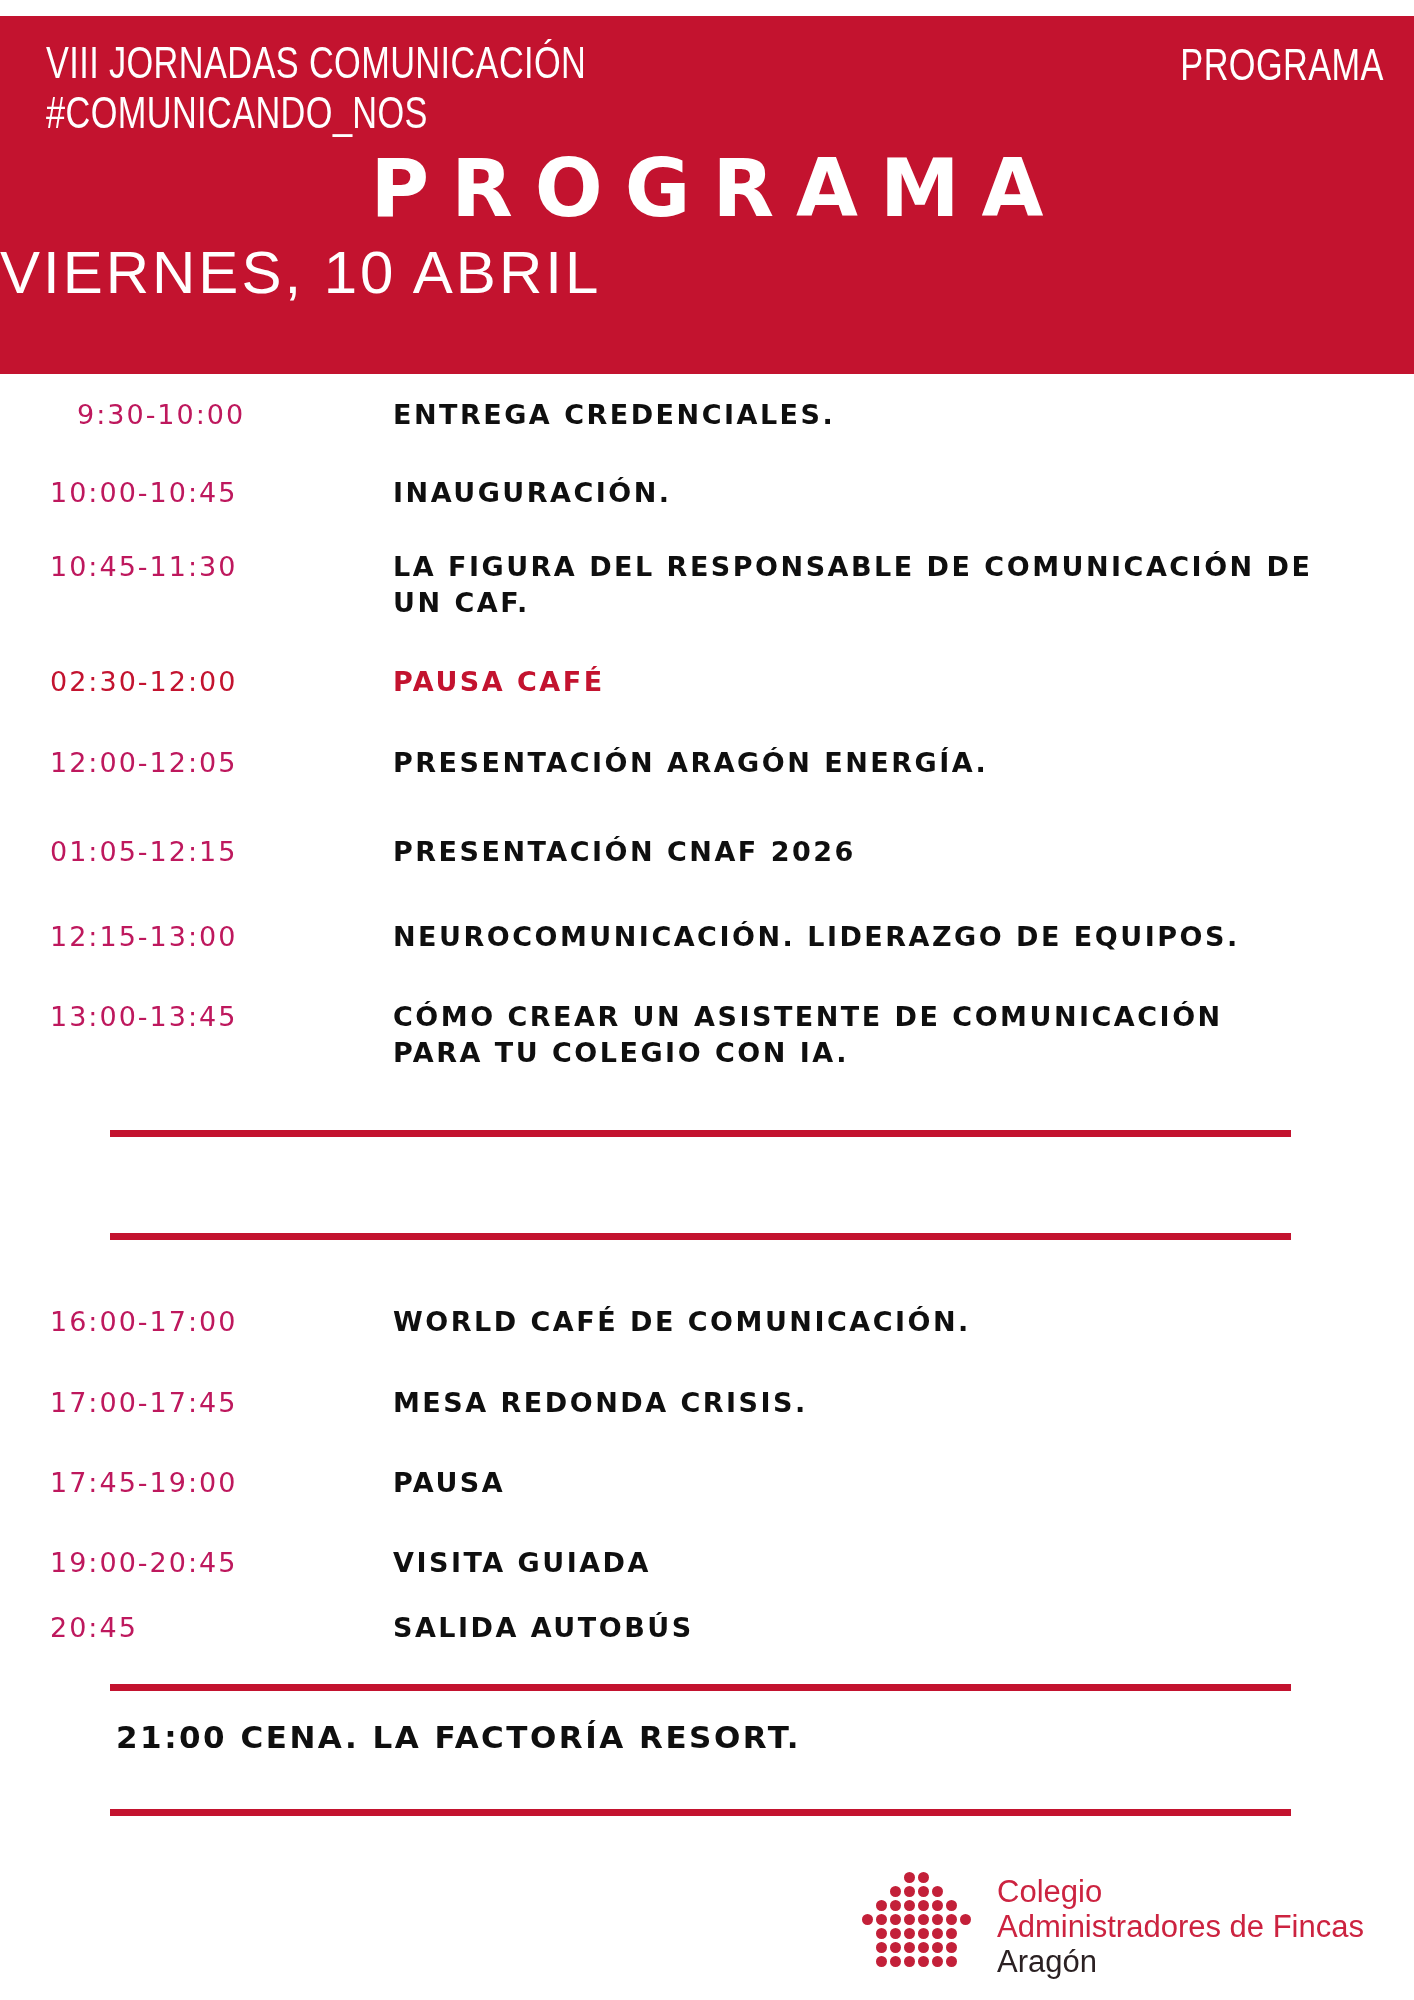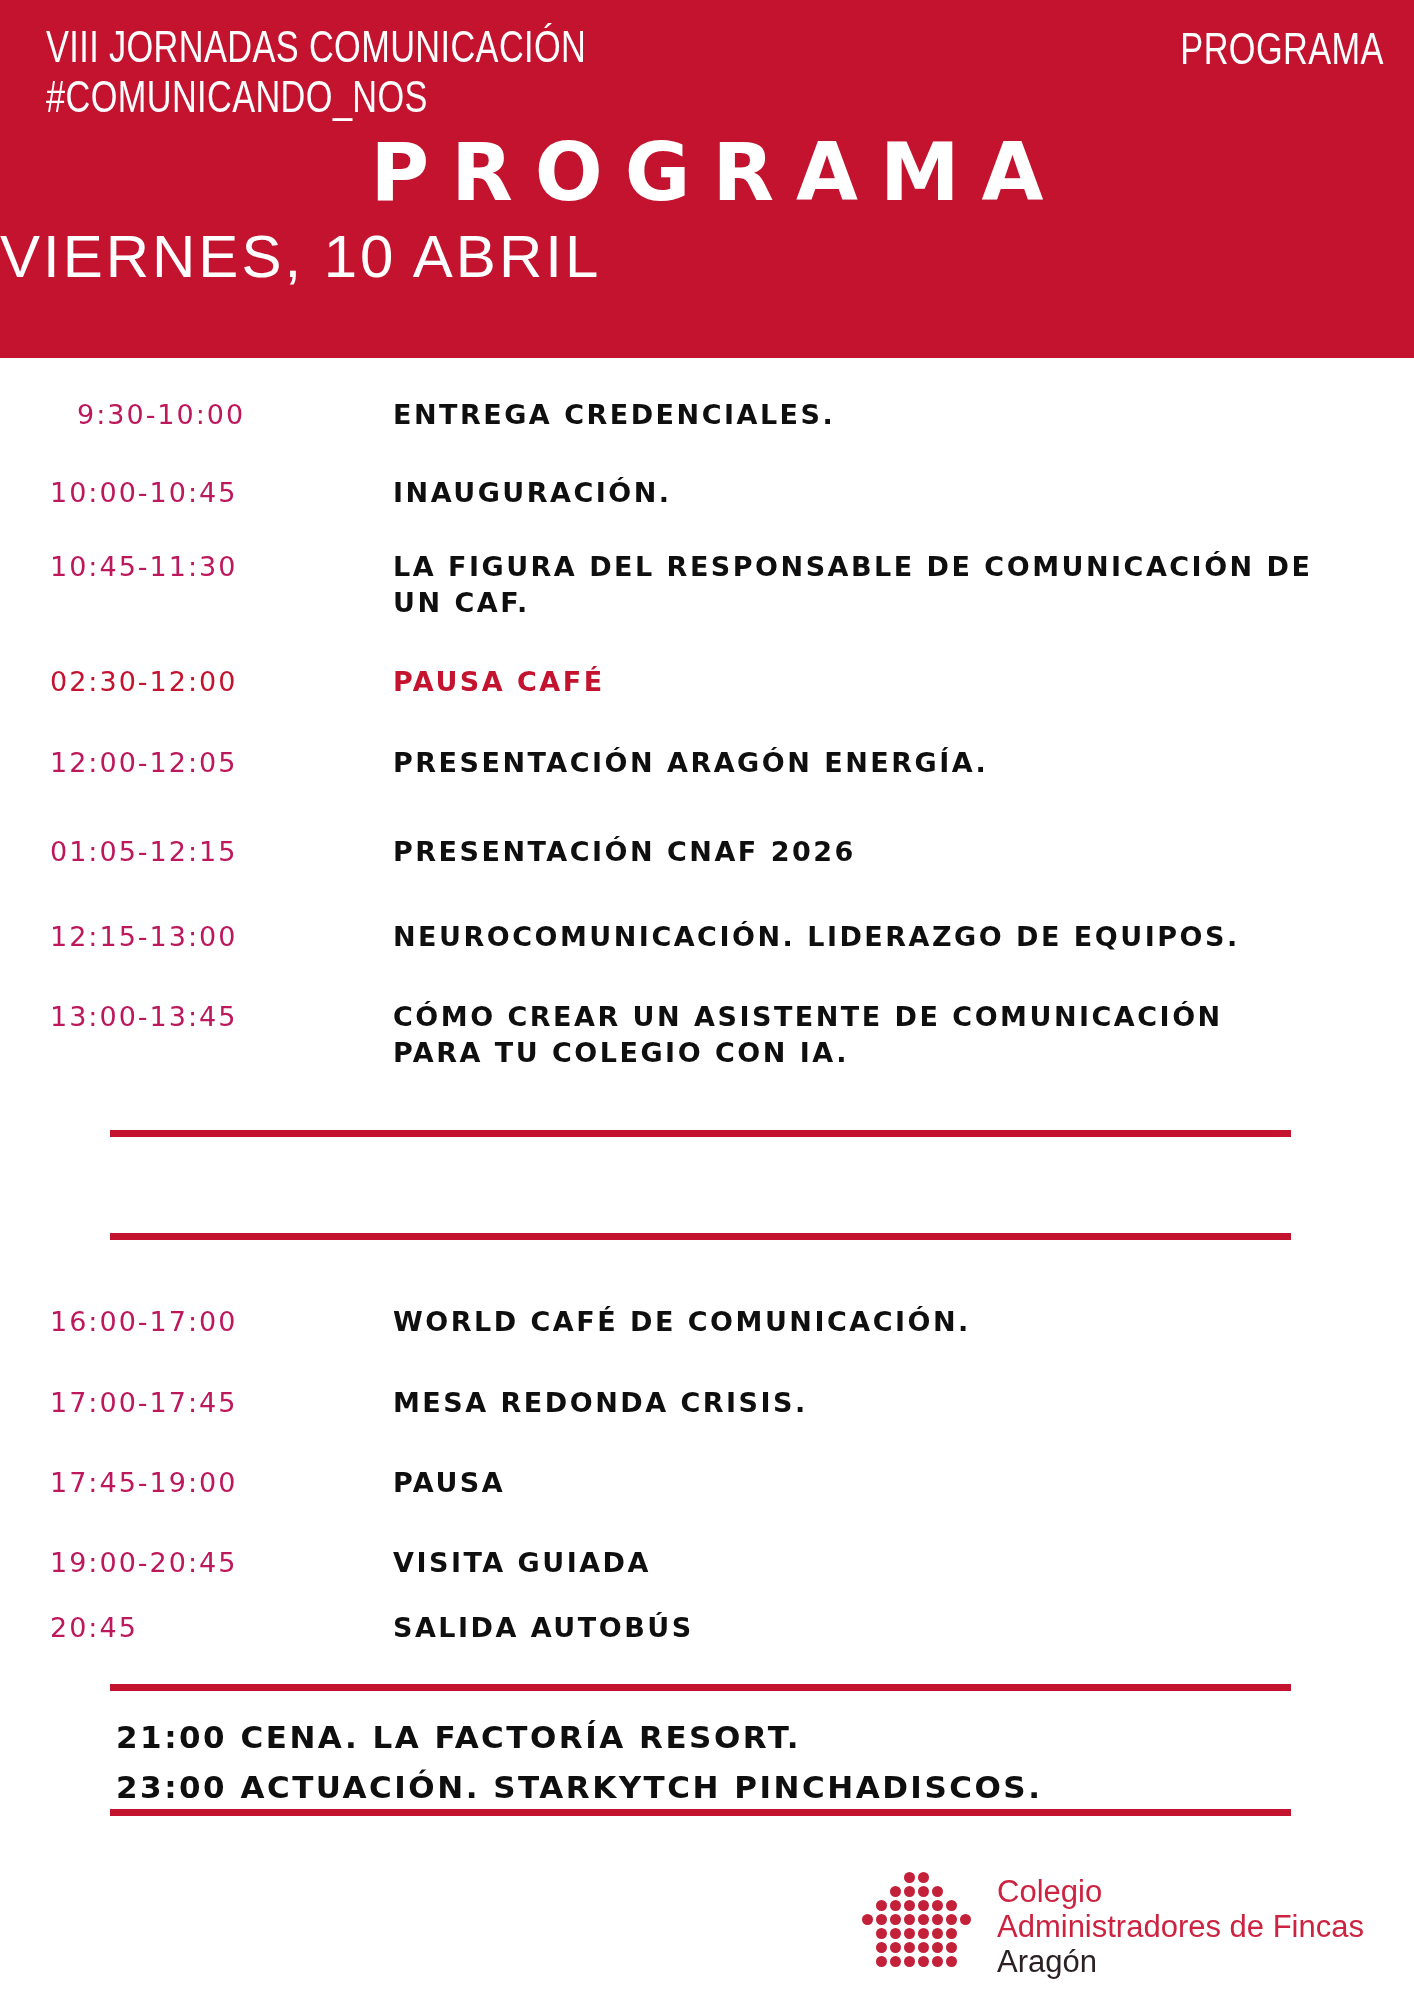--- a/index.html
+++ b/index.html
@@ -9,21 +9,21 @@
     width: 1414px;
     height: 2000px;
     background: var(--page-bg, #ffffff);
     overflow: hidden;
     font-family: "DejaVu Sans", sans-serif;
   }
 
   
   .hero {
     position: absolute;
-    left: 0; top: 0;
+    left: 0; top: 16px;
     width: 100%;
     height: 358px;
     background: var(--accent, #c3132f);
   }
   .hero-left {
     position: absolute;
     left: 46px; top: 22px;
     color: #ffffff;
     font-family: "Liberation Sans", sans-serif;
     font-size: 44px;
@@ -246,21 +246,20 @@
         </div>
       </div>
     </main>
 
   <div class="divider" id="divider-1" style="top:1130px"></div>
   <div class="divider" id="divider-2" style="top:1233px"></div>
 
   <div class="divider" id="divider-3" style="top:1684px"></div>
   <div class="banner" style="top:1712px">
     <div>21:00 CENA. LA FACTORÍA RESORT.</div>
-    <div>23:00 ACTUACIÓN. STARKYTCH PINCHADISCOS.</div>
   </div>
   <div class="divider" id="divider-4" style="top:1809px"></div>
 
   <footer>
     <div class="logo-dots" id="logo-dots">
         <div class="dot-row">
           <span class="dot"></span>
           <span class="dot"></span>
         </div>
         <div class="dot-row">

